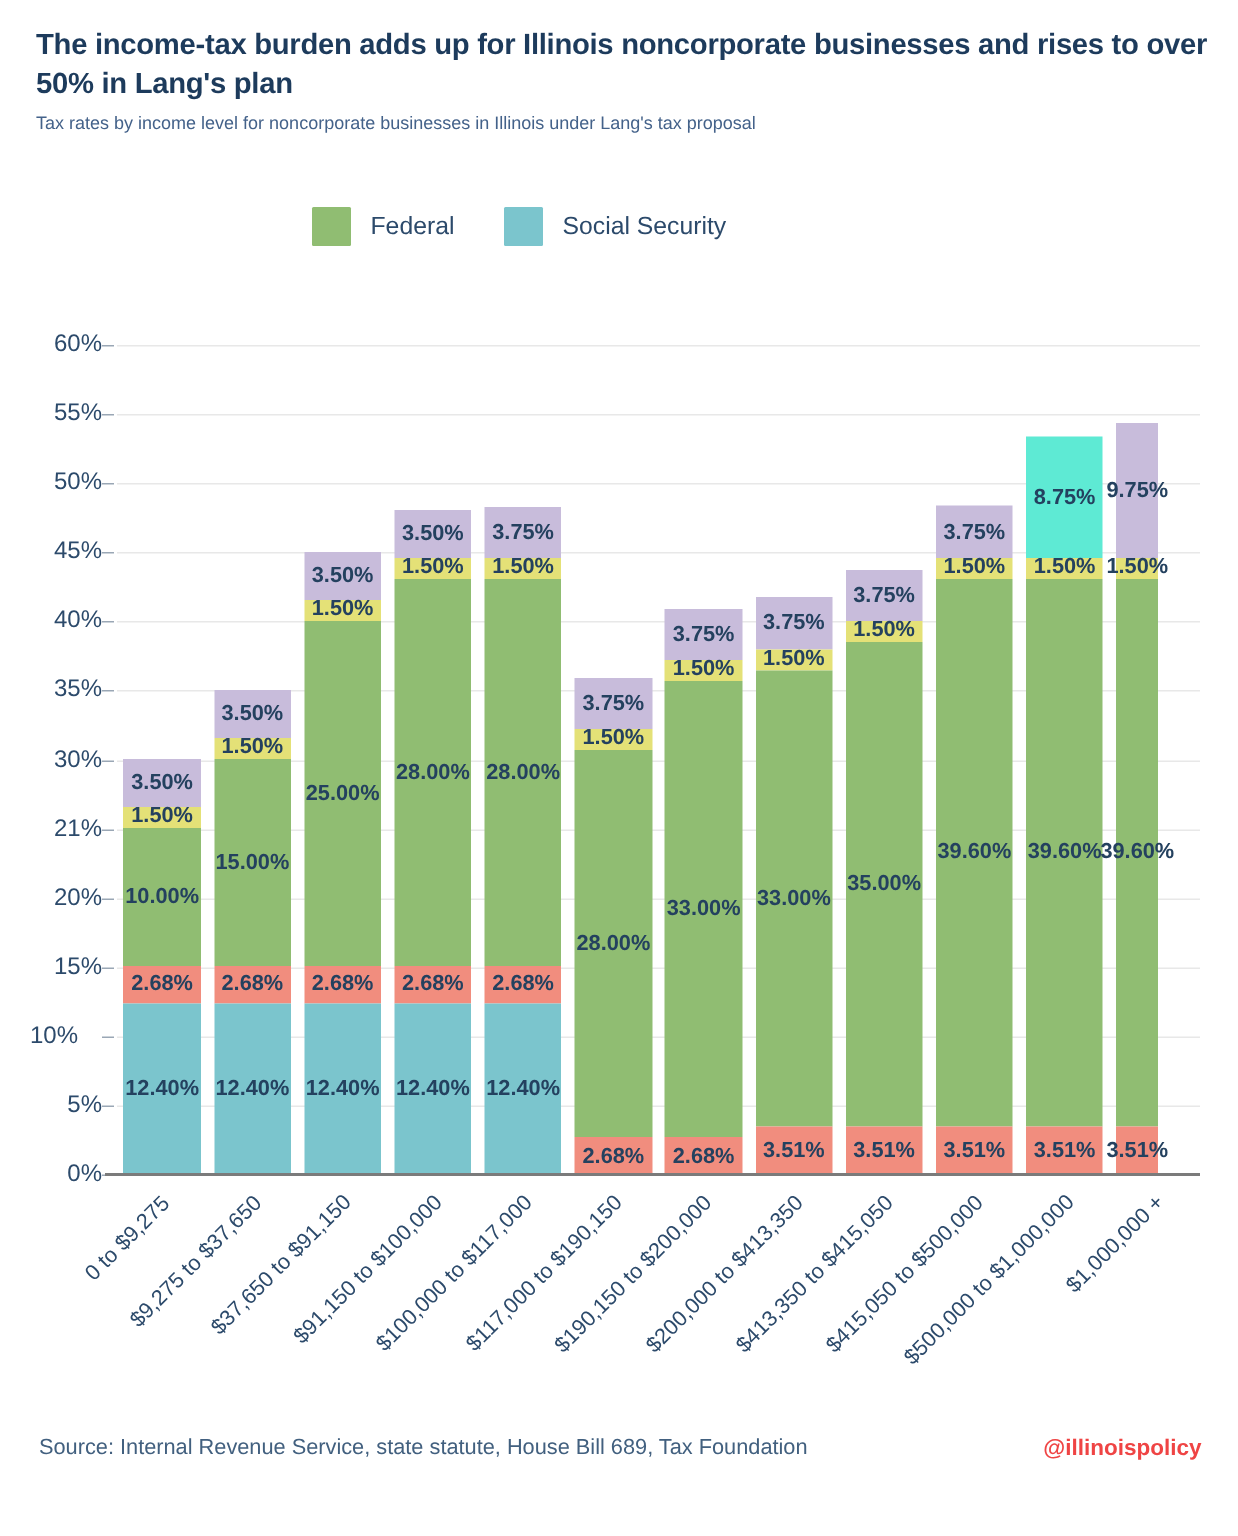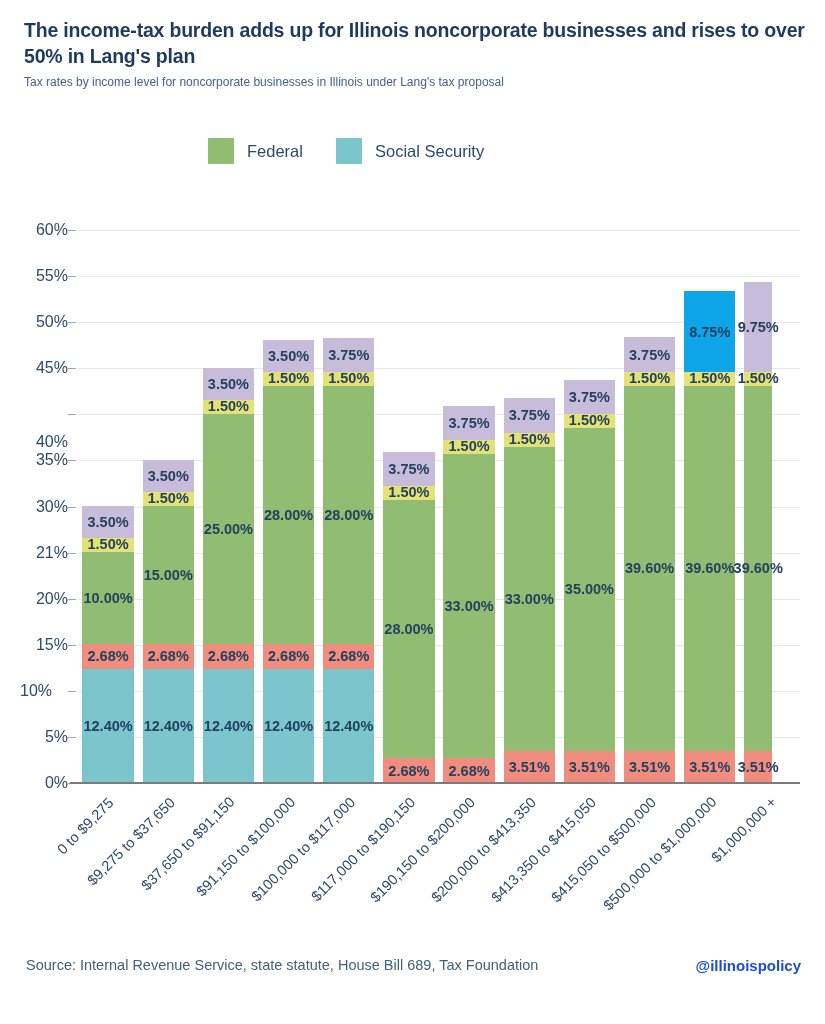--- a/index.html
+++ b/index.html
@@ -67,21 +67,21 @@
     text-align:left;
   }
 
   
   .footer-rule{position:absolute;left:0;top:945px;width:825px;height:0px;}
   .source{
     position:absolute;left:26px;top:957px;font-size:14.5px;color:#42607f;
   }
   .handle{
     position:absolute;right:24px;top:957px;font-size:15px;font-weight:bold;
-    color:#1d4ed8;
+    color:#ef4444;
   }
 </style>
 </head>
 <body>
 
 <div id="chart-root">
 
   <div class="header">
     <h1 class="title">The income-tax burden adds up for Illinois noncorporate businesses and rises to over 50% in Lang's plan</h1>
     <p class="subtitle">Tax rates by income level for noncorporate businesses in Illinois under Lang's tax proposal</p>
@@ -110,21 +110,21 @@
       <div class="ytick" style="top: 414.75px;">15%</div>
       <div class="tick-dash" style="top: 414.75px;"></div>
       <div class="ytick" style="top: 368.667px;">20%</div>
       <div class="tick-dash" style="top: 368.667px;"></div>
       <div class="ytick" style="top: 322.583px;">21%</div>
       <div class="tick-dash" style="top: 322.583px;"></div>
       <div class="ytick" style="top: 276.5px;">30%</div>
       <div class="tick-dash" style="top: 276.5px;"></div>
       <div class="ytick" style="top: 230.417px;">35%</div>
       <div class="tick-dash" style="top: 230.417px;"></div>
-      <div class="ytick" style="top: 184.333px; margin-top: 28px;">40%</div>
+      <div class="ytick" style="top: 184.333px;">40%</div>
       <div class="tick-dash" style="top: 184.333px;"></div>
       <div class="ytick" style="top: 138.25px;">45%</div>
       <div class="tick-dash" style="top: 138.25px;"></div>
       <div class="ytick" style="top: 92.1667px;">50%</div>
       <div class="tick-dash" style="top: 92.1667px;"></div>
       <div class="ytick" style="top: 46.0833px;">55%</div>
       <div class="tick-dash" style="top: 46.0833px;"></div>
       <div class="ytick" style="top: 0px;">60%</div>
       <div class="tick-dash" style="top: 0px;"></div>
     </div>
@@ -294,21 +294,21 @@
             <span style="line-height: 13.825px;">1.50%</span>
           </div>
           <div class="seg" style="height: 364.98px; background: rgb(144, 189, 114);">
             <span>39.60%</span>
           </div>
           <div class="seg" style="height: 32.3505px; background: rgb(241, 141, 126);">
             <span>3.51%</span>
           </div>
         </div>
         <div class="bar" style="left: 606.029px; width: 51.4425px;">
-          <div class="seg" style="height: 80.6458px; background: #0ea5e9;">
+          <div class="seg" style="height: 80.6458px; background: #5eead4;">
             <span>8.75%</span>
           </div>
           <div class="seg" style="height: 13.825px; background: rgb(228, 225, 119);">
             <span style="line-height: 13.825px;">1.50%</span>
           </div>
           <div class="seg" style="height: 364.98px; background: rgb(144, 189, 114);">
             <span>39.60%</span>
           </div>
           <div class="seg" style="height: 32.3505px; background: rgb(241, 141, 126);">
             <span>3.51%</span>

